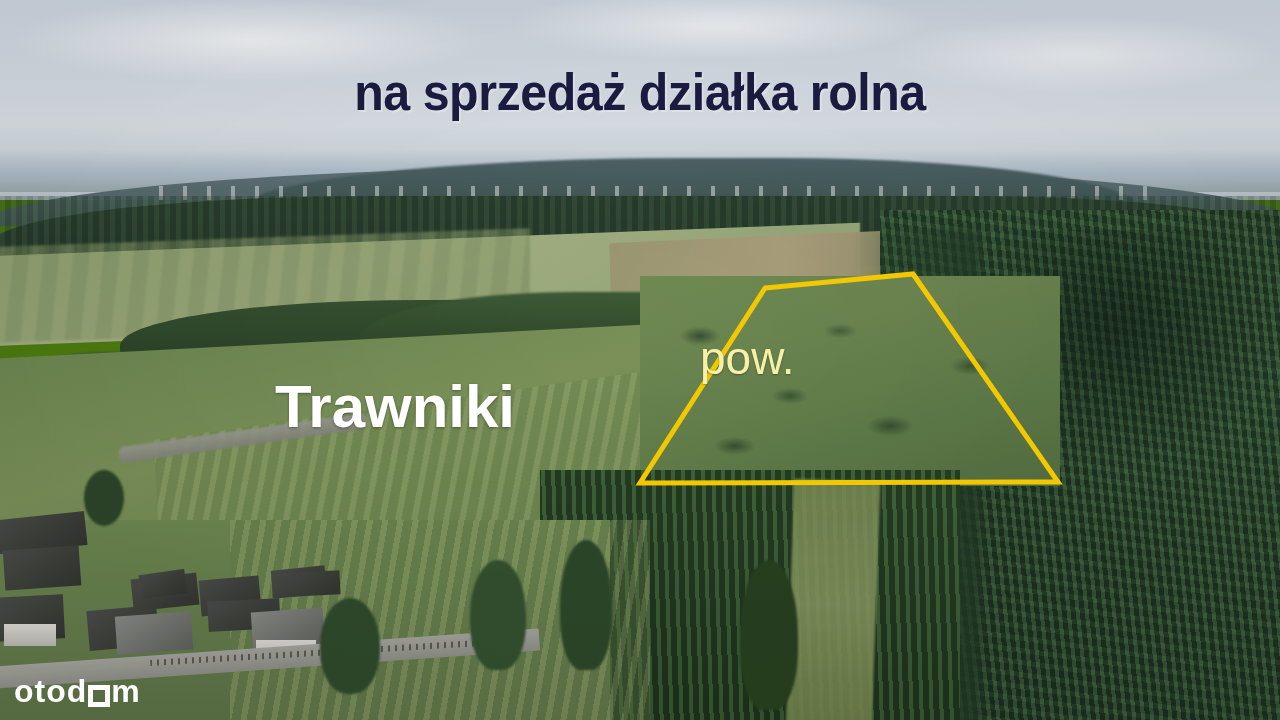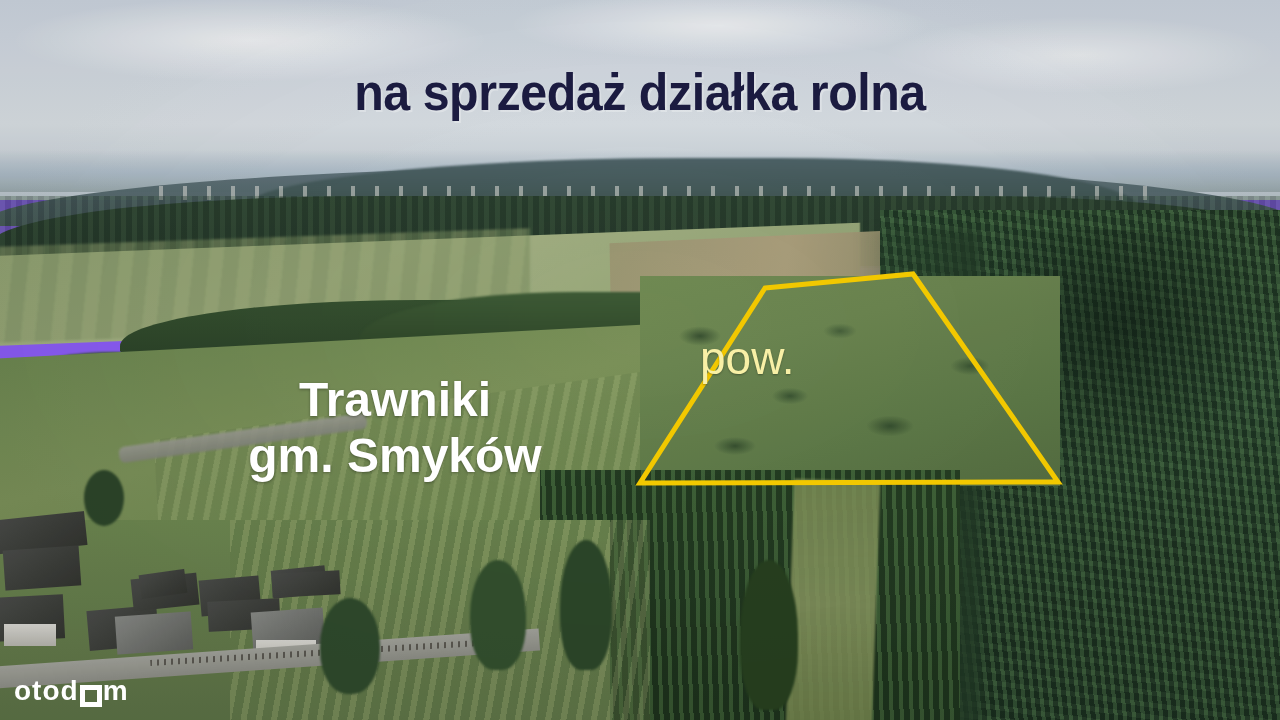--- a/index.html
+++ b/index.html
@@ -6,21 +6,21 @@
     margin: 0;
     padding: 0;
     background: #000;
   }
   #stage {
     position: relative;
     width: 1280px;
     height: 720px;
     overflow: hidden;
     font-family: "Liberation Sans", sans-serif;
-    background: #8b5cf6;
+    background: #4d7c0f;
   }
 
   
   .photo { position: absolute; inset: 0; overflow: hidden; }
 
   
   .sky {
     position: absolute; left: 0; top: 0; width: 1280px; height: 200px;
     background:
       radial-gradient(ellipse 340px 60px at 250px 40px, rgba(255,255,255,.75), rgba(255,255,255,0) 70%),
@@ -260,21 +260,21 @@
 
   .loc-block {
     position: absolute;
     left: 0; top: 372px; width: 790px;
     text-align: center;
     color: #ffffff;
     font-weight: 700;
     line-height: 1.17;
     text-shadow: 0 1px 3px rgba(0,0,0,.35);
   }
-  .loc-line { font-size: 48px; white-space: nowrap; }
+  .loc-line { font-size: 60px; white-space: nowrap; }
 
   .plot-svg { position: absolute; left: 0; top: 0; width: 1280px; height: 720px; }
 
   .area-label {
     position: absolute;
     left: 700px; top: 332px; width: 300px;
     text-align: left;
     color: #f8f0a6;
     font-weight: 400;
     font-size: 46px;
@@ -286,21 +286,21 @@
   
   .logo {
     position: absolute;
     left: 14px; top: 674px;
     display: flex;
     align-items: center;
     height: 34px;
   }
   .logo-txt {
     color: #ffffff;
-    font-size: 28px;
+    font-size: 32px;
     font-weight: 700;
     letter-spacing: 1px;
     line-height: 34px;
   }
   .logo-sq {
     width: 22px; height: 22px;
     border: 5px solid #ffffff;
     box-sizing: border-box;
     margin: 0 1px;
     position: relative;
@@ -373,21 +373,20 @@
     <div class="tree-blob" style="left:560px;top:540px;width:52px;height:130px;background:#2c4729;border-radius:50% 50% 40% 40%;"></div>
     <div class="tree-blob" style="left:740px;top:560px;width:58px;height:150px;background:#27401f;border-radius:50% 50% 40% 40%;"></div>
 
     <div class="grade"></div>
   </div>
 
   <div class="headline">na sprzedaż działka rolna</div>
 
   <div class="loc-block">
     <div class="loc-line">Trawniki</div>
-    <div class="loc-line">gm. Smyków</div>
   </div>
 
   <svg class="plot-svg" viewBox="0 0 1280 720">
     <polygon id="plot-poly" points="765,288 913,274 1058,482 640,483" fill="none" stroke="#f2c800" stroke-width="5" stroke-linejoin="miter"></polygon>
   </svg>
 
   <div class="area-label">
     <div>pow.</div>
   </div>
 

